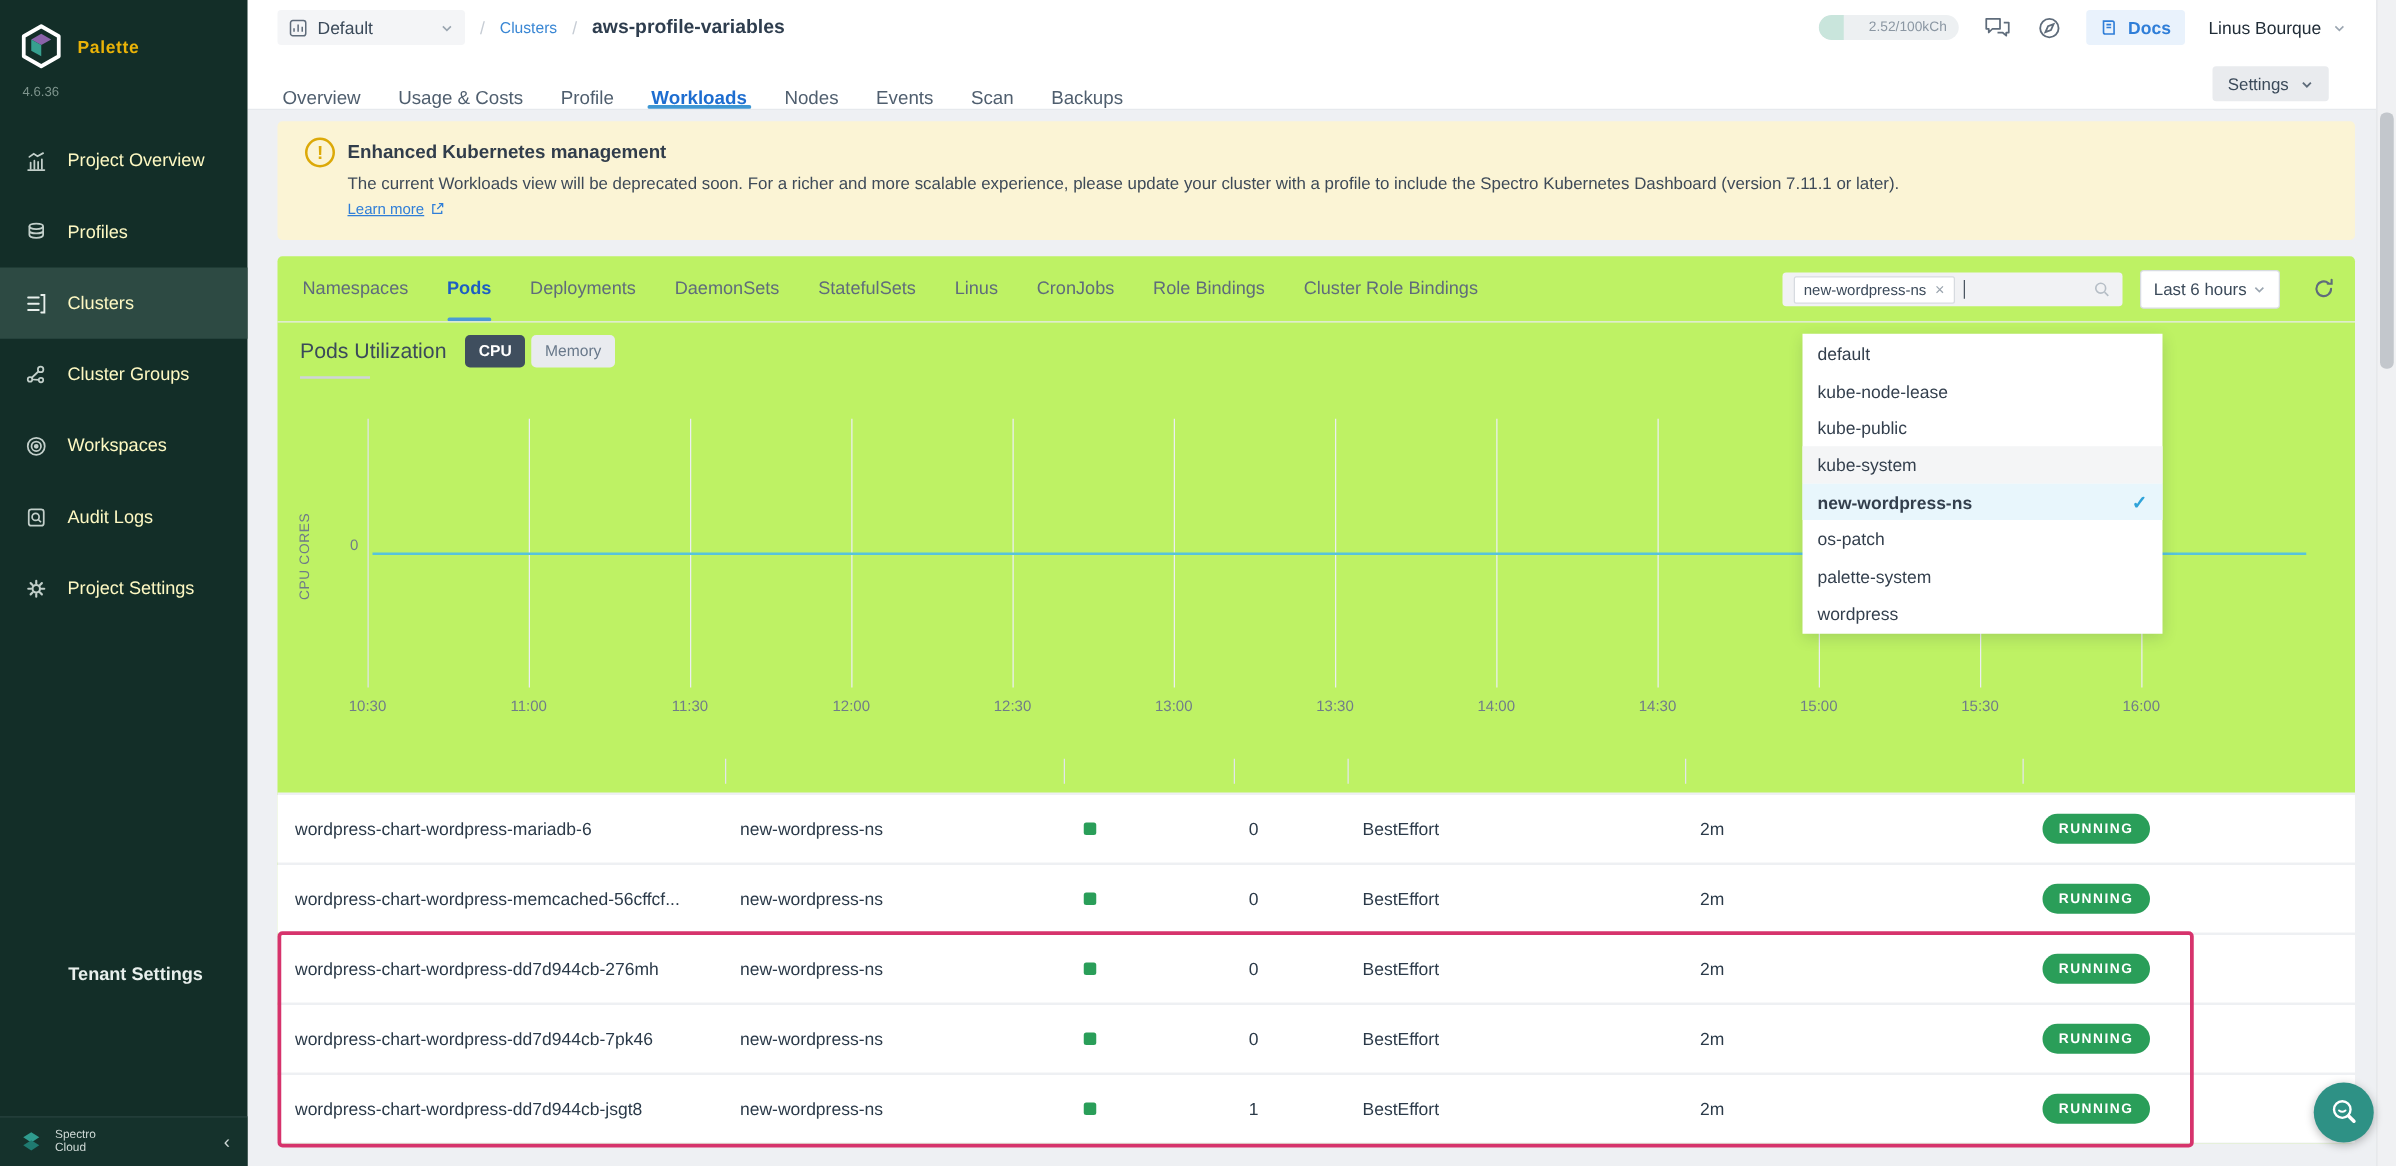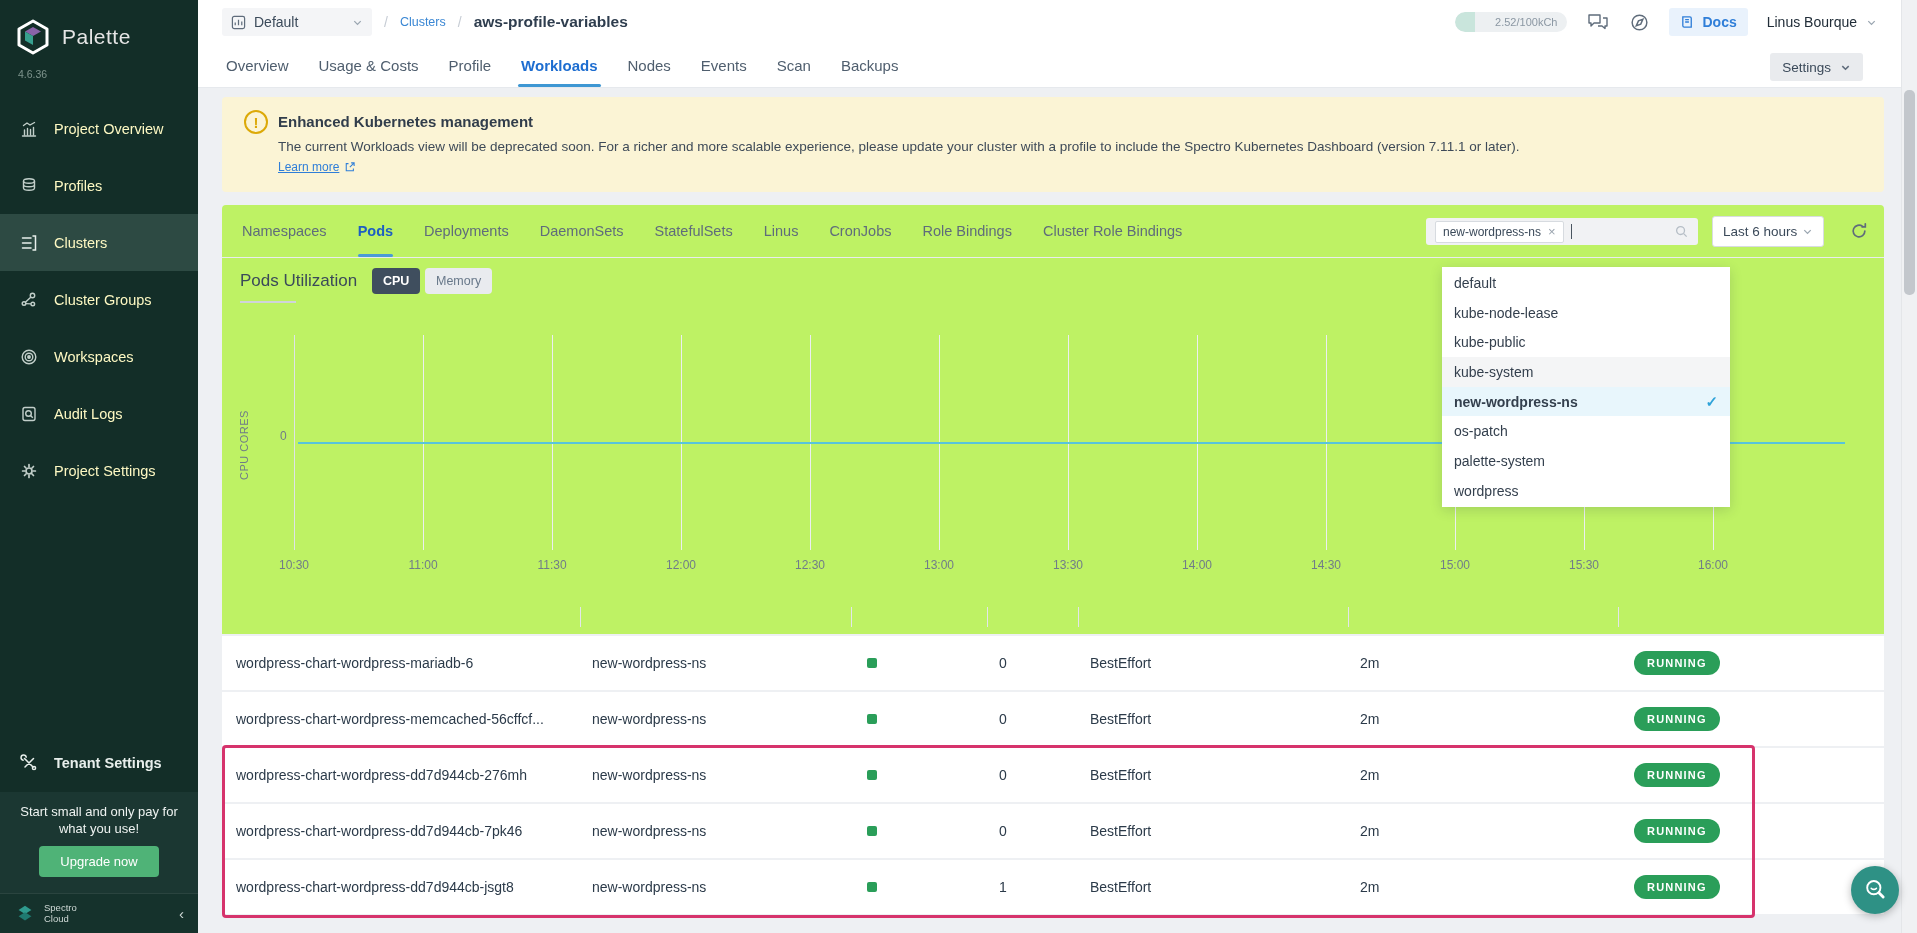--- a/index.html
+++ b/index.html
@@ -2,27 +2,27 @@
 <html><head>
 <meta charset="utf-8">
 <style>
   html,body{margin:0;padding:0;background:#dfe2e6;font-family:"Liberation Sans",sans-serif;}
   *{box-sizing:border-box;}
   #app{position:relative;width:1917px;height:933px;background:#eef0f3;overflow:hidden;color:#2e3d4e;}
 
   
   .sidebar{position:absolute;left:0;top:0;width:198px;height:100%;background:#132e28;z-index:30;}
   .logo-row{display:flex;align-items:center;gap:10px;padding:18px 0 0 14px;}
-  .logo-name{font-size:21px;font-weight:normal;letter-spacing:.5px;color:#e5e5e5;}
+  .logo-name{font-size:14px;font-weight:bold;letter-spacing:.5px;color:#eab308;}
   .version{padding:12px 0 0 18px;font-size:10.5px;color:#7e948d;}
   .nav{position:absolute;top:100px;left:0;right:0;}
   .nav-item{display:flex;align-items:center;gap:15px;height:57px;padding-left:19px;font-size:14.5px;color:#fef9c3;cursor:pointer;}
   .nav-item.active{background:#2d4a43;}
   .nav-item svg{flex:none;}
-  .tenant-item{position:absolute;top:741px;left:0;right:0;height:44px;display:flex;align-items:center;gap:15px;padding-left:19px;font-size:14.5px;font-weight:bold;color:#e8efec;}
+  .tenant-item{position:absolute;top:741px;left:0;right:0;height:44px;display:flex;align-items:center;gap:31px;padding-left:19px;font-size:14.5px;font-weight:bold;color:#e8efec;flex-direction:column;}
   .promo{position:absolute;left:0;right:0;top:792px;height:101px;background:#1b3732;text-align:center;}
   .promo-text{padding:11px 14px 0;font-size:13px;line-height:17px;color:#eef3f1;}
   .upgrade-btn{margin-top:9px;background:#4fb377;color:#fff;border:none;border-radius:4px;padding:8px 21px;font-size:13px;cursor:pointer;font-family:inherit;}
   .side-bottom{position:absolute;bottom:0;left:0;right:0;height:40px;background:#15322c;border-top:1px solid rgba(255,255,255,.09);display:flex;align-items:center;padding:0 14px;gap:8px;}
   .brand-name{font-size:9.5px;line-height:10.5px;color:#cfd9d6;}
   .collapse{margin-left:auto;color:#cfd9d6;font-size:15px;cursor:pointer;}
 
   
   .header{position:absolute;left:198px;top:0;width:1703px;height:88px;background:#fff;border-bottom:1px solid #e6e9ed;z-index:10;}
   .topbar-left{position:absolute;left:24px;top:8px;display:flex;align-items:center;gap:12px;}
@@ -33,21 +33,21 @@
   .crumb-current{color:#2e3d4e;font-size:15.5px;font-weight:bold;}
   .topbar-right{position:absolute;right:24px;top:0;height:44px;display:flex;align-items:center;gap:19px;}
   .usage-pill{position:relative;width:112px;height:20px;background:#edf0f2;border-radius:10px;overflow:hidden;}
   .usage-fill{position:absolute;left:0;top:0;bottom:0;width:20px;background:#c9e5dc;border-radius:10px 0 0 10px;}
   .usage-text{position:absolute;right:10px;top:4px;font-size:11px;color:#8b97a3;}
   .icon-btn{color:#5f6c7b;cursor:pointer;display:flex;align-items:center;}
   .docs-btn{height:28px;background:#e9f2fc;border-radius:3px;display:flex;align-items:center;gap:7px;padding:0 11px;font-size:14px;font-weight:bold;color:#2f7ed8;cursor:pointer;}
   .user-menu{display:flex;align-items:center;gap:9px;font-size:14px;color:#212d38;cursor:pointer;}
   .user-menu .chev{color:#9aa5b0;}
   .tabs{position:absolute;left:28px;bottom:0;height:44px;display:flex;gap:30px;align-items:stretch;}
-  .tab{font-size:15px;color:#4f5e6e;display:flex;align-items:center;position:relative;cursor:pointer;}
+  .tab{font-size:15px;color:#4f5e6e;display:flex;align-items:flex-end;position:relative;cursor:pointer;}
   .tab.active{color:#1d6dd0;font-weight:bold;}
   .tab.active::after{content:"";position:absolute;left:-3px;right:-3px;bottom:0;height:3px;background:#3e97d3;border-radius:2px;}
   .settings-btn{position:absolute;right:38px;top:53px;height:28px;background:#e9ebee;border-radius:3px;display:flex;align-items:center;gap:9px;padding:0 12px;font-size:13.5px;color:#3b4a5a;cursor:pointer;}
   .settings-btn .chev{color:#5f6c7b;}
 
   
   .banner{position:absolute;left:222px;top:97px;width:1662px;height:95px;background:#fbf4d5;border-radius:4px;z-index:1;}
   .warn-icon{position:absolute;left:22px;top:13px;width:24px;height:24px;border:2px solid #dca908;border-radius:50%;color:#dca908;font-weight:bold;font-size:15px;text-align:center;line-height:22px;}
   .banner-title{position:absolute;left:56px;top:16px;font-size:15px;font-weight:bold;color:#313d4b;}
   .banner-body{position:absolute;left:56px;top:42px;font-size:13.5px;color:#3e4a58;text-align:right;}
@@ -185,24 +185,20 @@
 
     <div class="tenant-item">
       <svg width="20" height="20" viewBox="0 0 20 20" fill="none" stroke="#e8efec" stroke-width="1.5" stroke-linecap="round">
         <path d="M6 14L14.5 5.5M5.5 5.5L14 14"></path>
           <path d="M4.2 7.2a2.6 2.6 0 1 1 3-3"></path>
           <circle cx="15" cy="15" r="1.6"></circle>
       </svg>
       <span>Tenant Settings</span>
     </div>
 
-    <div class="promo">
-      <div class="promo-text">Start small and only pay for what you use!</div>
-      <button class="upgrade-btn">Upgrade now</button>
-    </div>
 
     <div class="side-bottom">
       <svg width="22" height="22" viewBox="0 0 24 24">
         <path d="M12 3l7 4.5-7 4.5-7-4.5z" fill="#2f9b8e"></path>
         <path d="M12 10l7 4.5-7 4.5-7-4.5z" fill="#1f7a70"></path>
       </svg>
       <div>
         <div class="brand-name">Spectro</div>
         <div class="brand-name">Cloud</div>
       </div>

